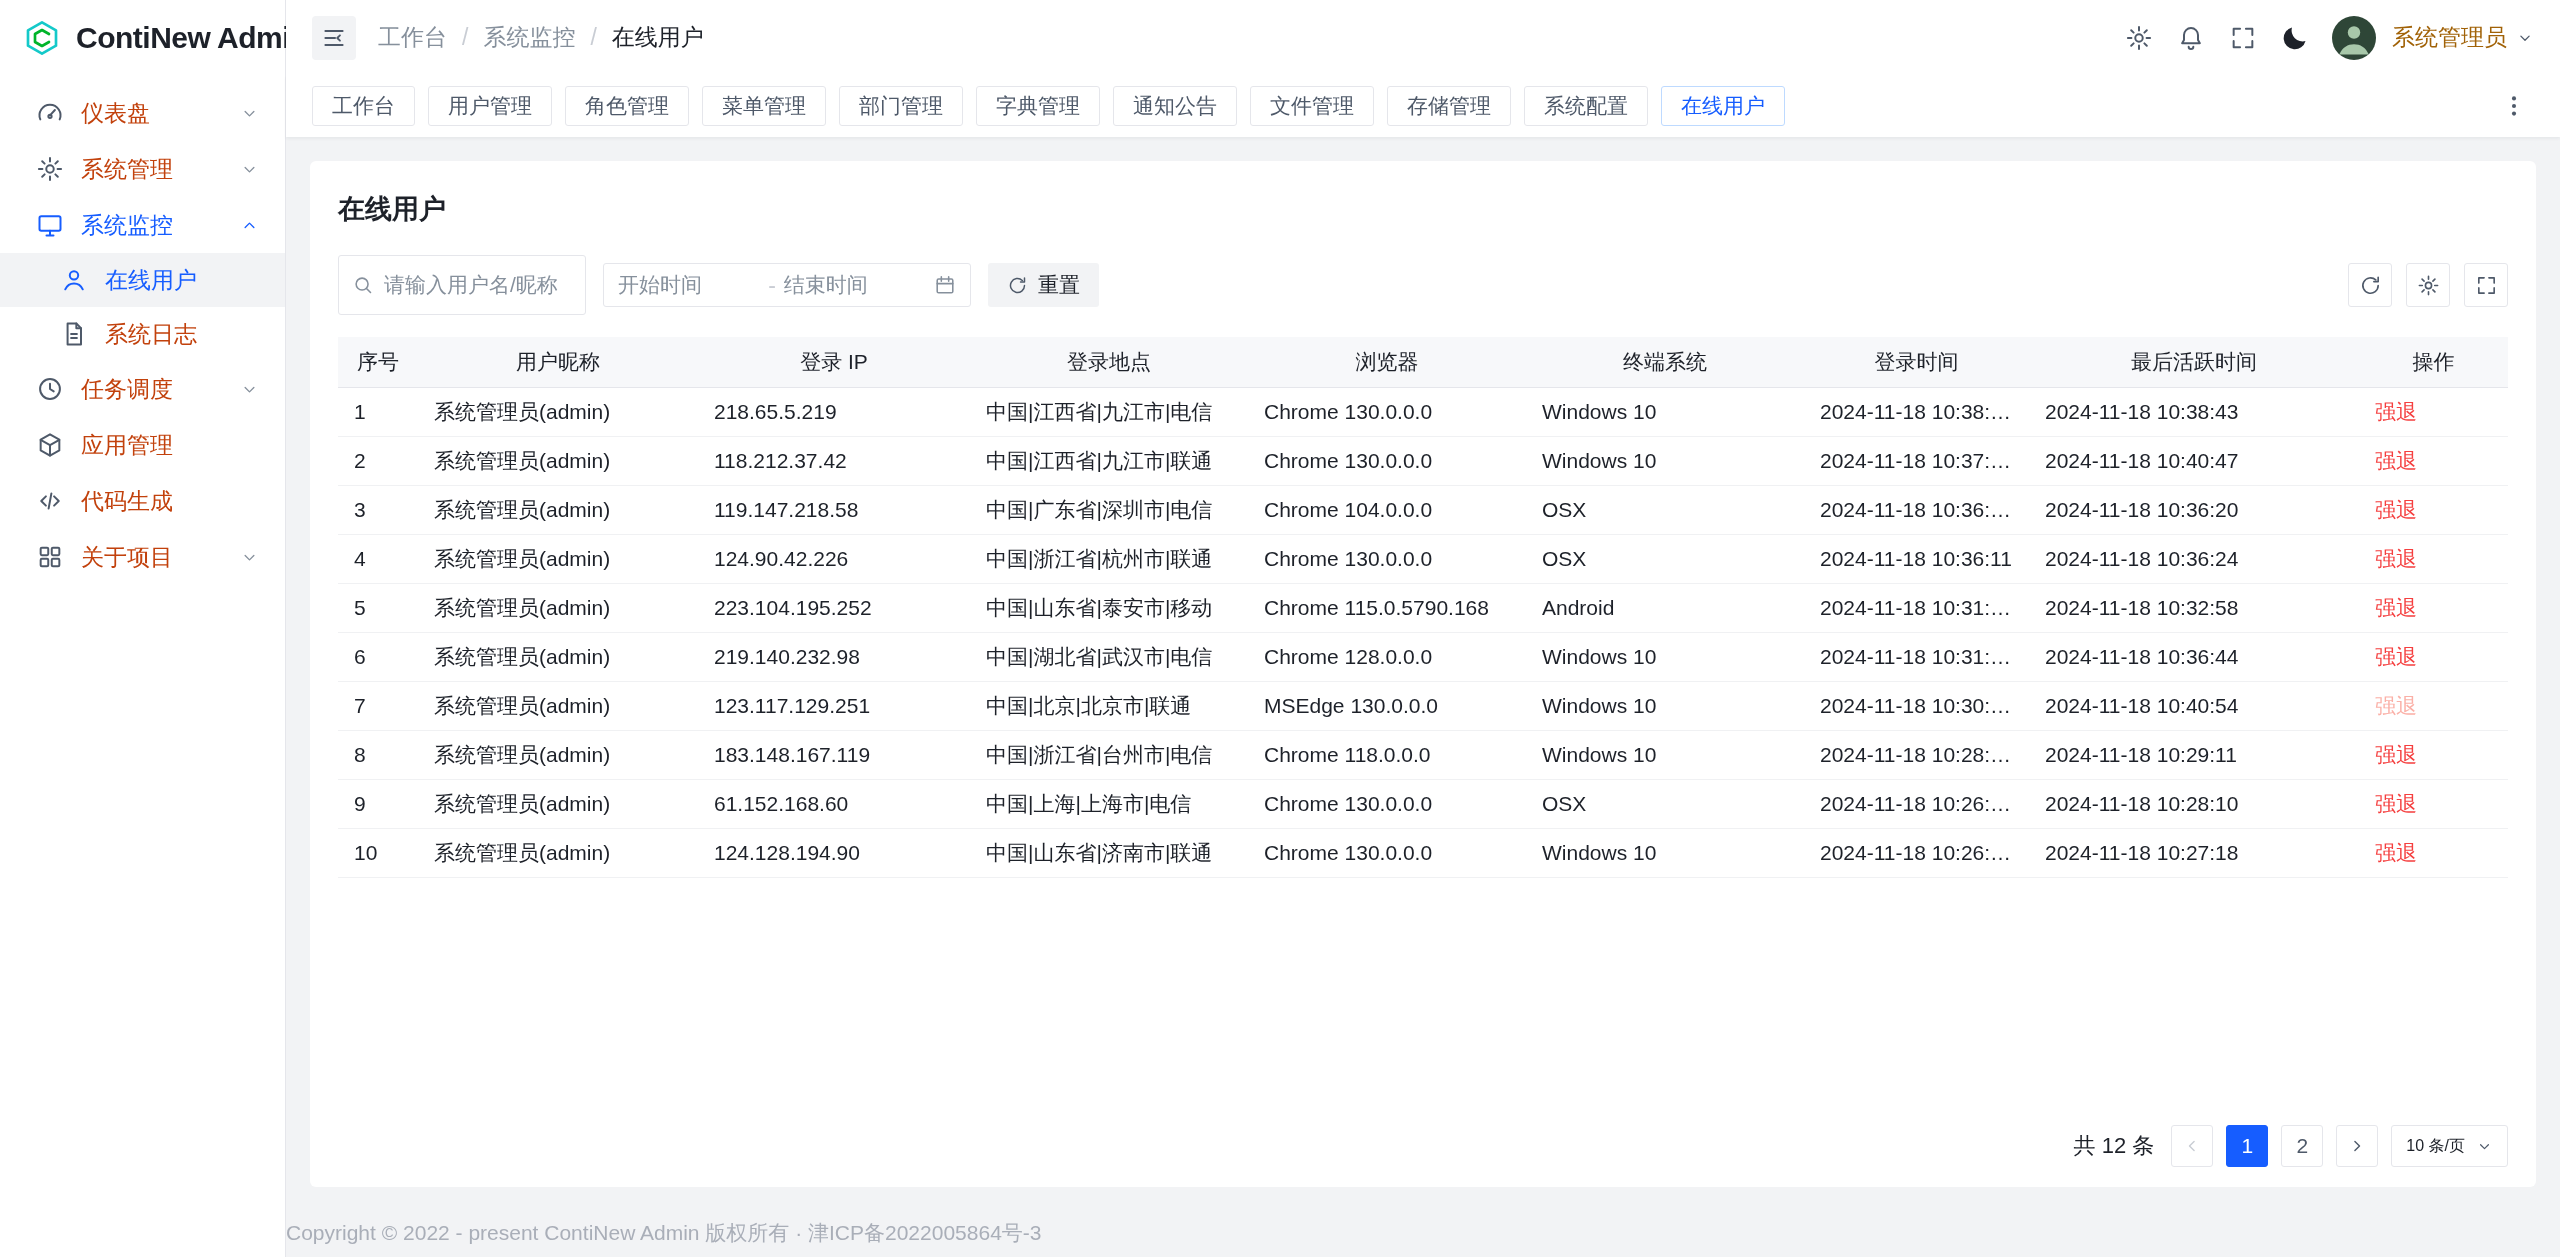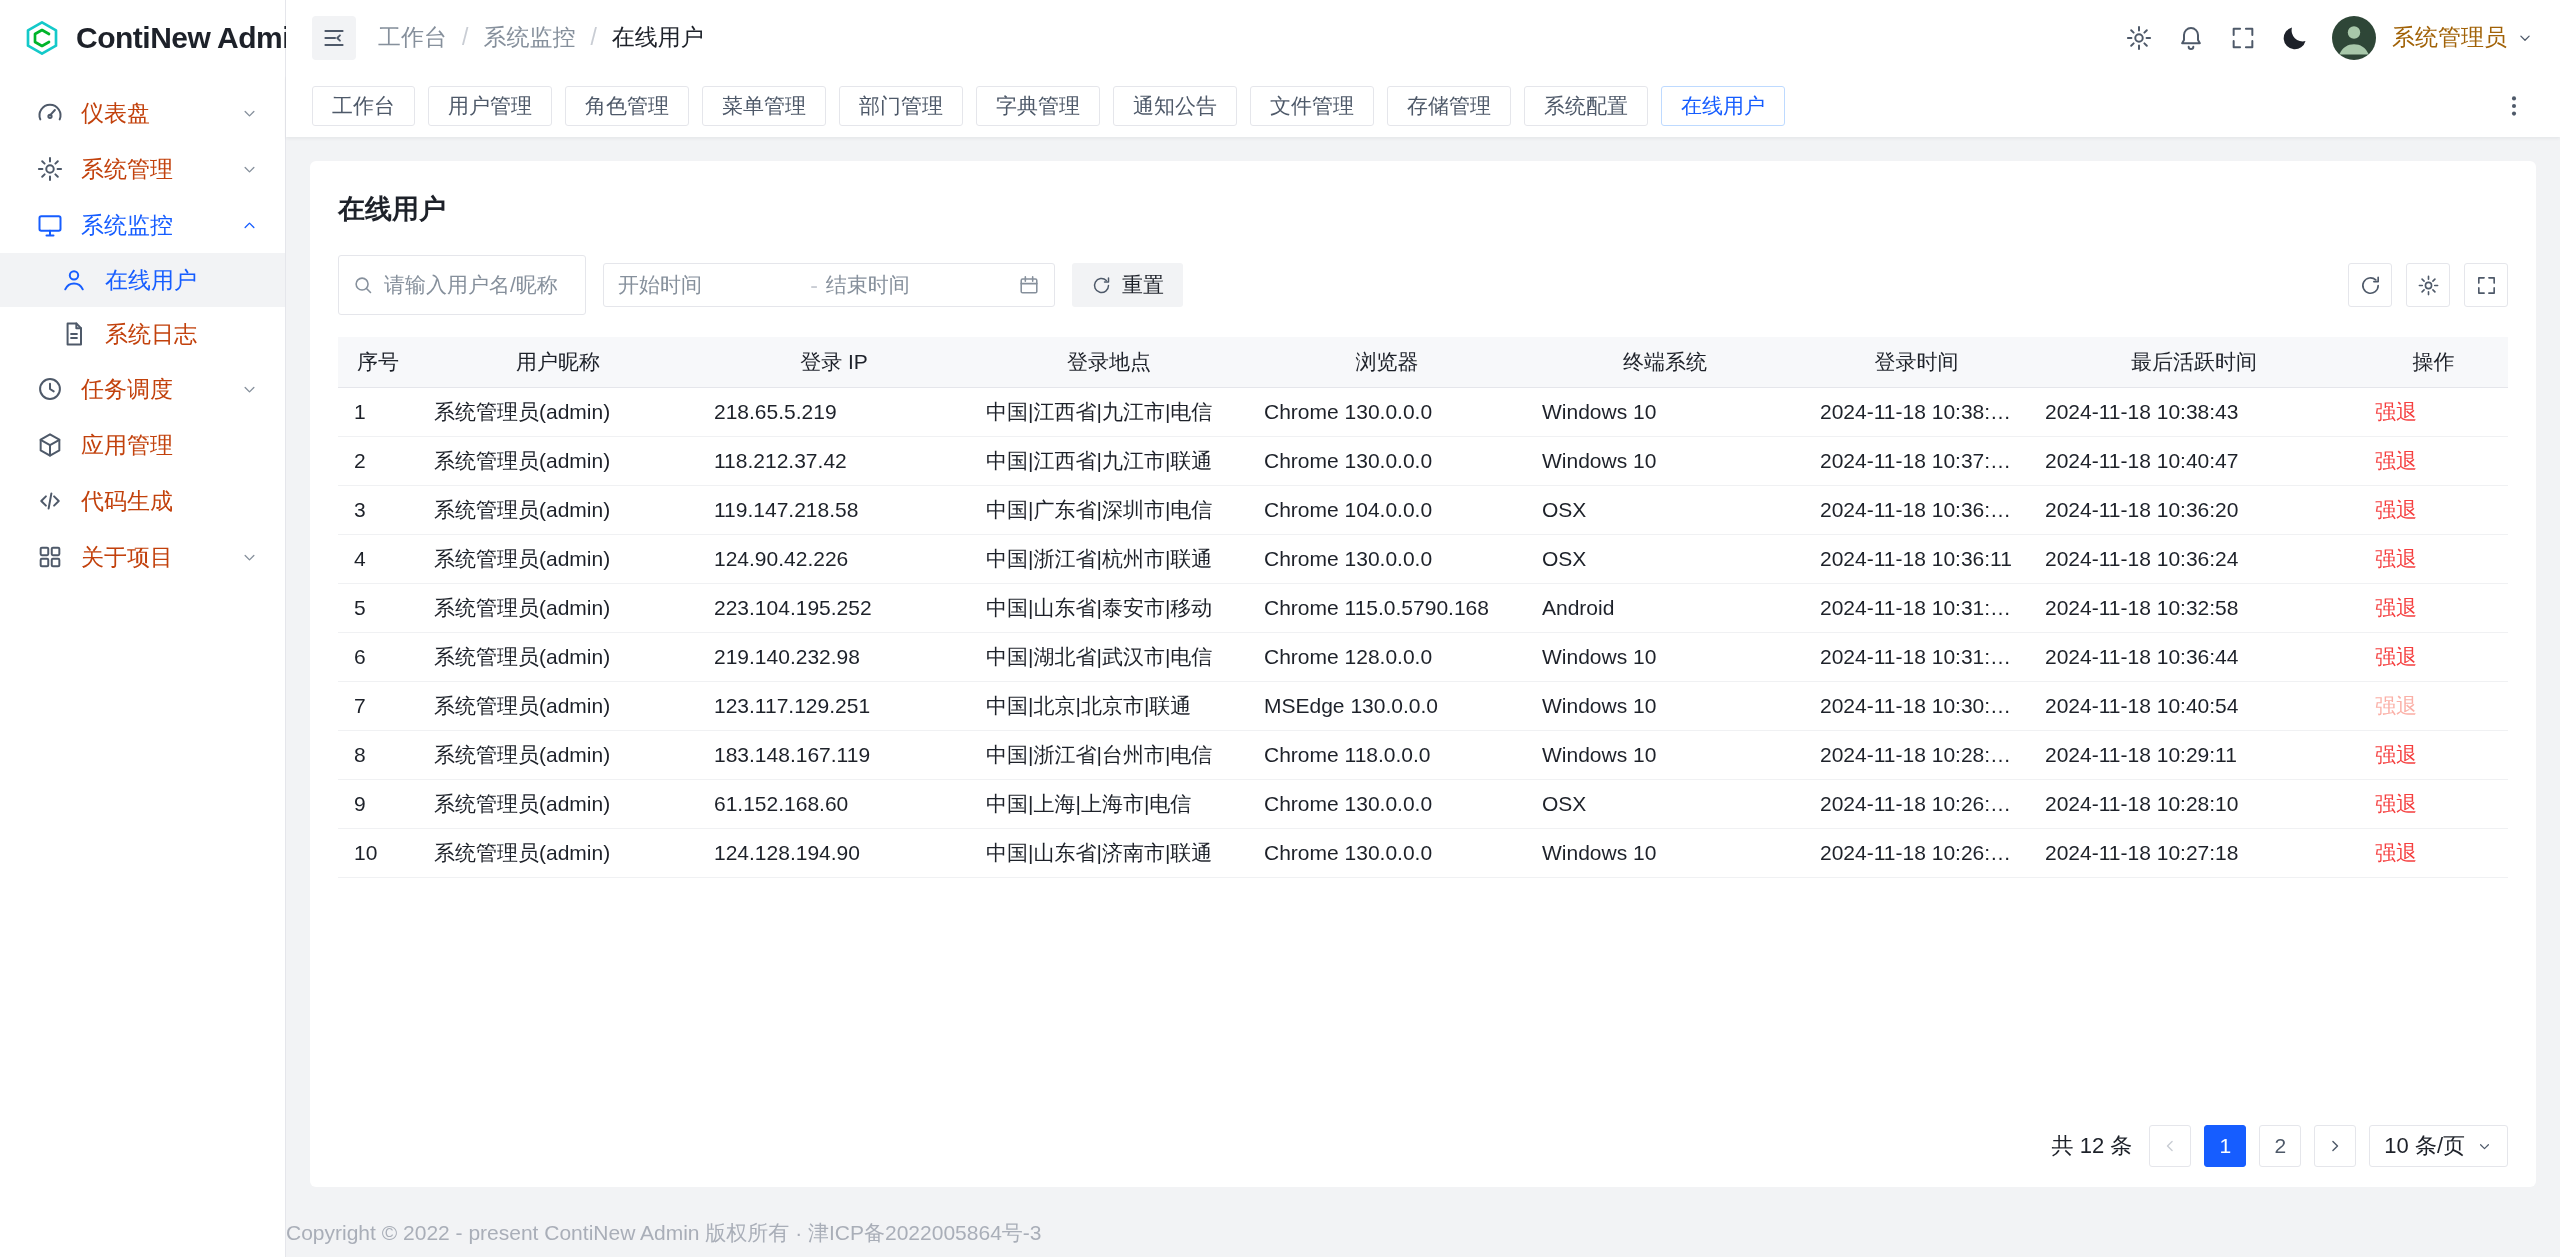--- a/index.html
+++ b/index.html
@@ -49,21 +49,21 @@
 
   
   .content{flex:1;min-height:0;padding:24px 24px 22px}
   .card{background:#fff;border-radius:6px;height:100%;padding:24px 28px 20px;display:flex;flex-direction:column}
   .page-title{font-size:27px;font-weight:bold;margin:6px 0 28px}
   .filter-row{display:flex;align-items:center;gap:17px;margin-bottom:22px;flex:none}
   .search-box{width:248px;height:60px;border:1px solid #e5e6eb;border-radius:3px;display:flex;align-items:center;gap:10px;padding:0 13px;background:#fff}
   .search-box .icon{font-size:22px;color:#86909c}
   .search-box input{flex:1;min-width:0;border:none;outline:none;background:transparent;font:inherit;font-size:21px;color:#1d2129}
   input::placeholder{color:#86909c}
-  .range-box{width:452px;height:44px;border:1px solid #e5e6eb;border-radius:3px;display:flex;align-items:center;gap:8px;padding:0 14px;background:#fff}
+  .range-box{width:368px;height:44px;border:1px solid #e5e6eb;border-radius:3px;display:flex;align-items:center;gap:8px;padding:0 14px;background:#fff}
   .range-box input{width:0;flex:1;border:none;outline:none;background:transparent;font:inherit;font-size:21px;color:#1d2129}
   .range-sep{color:#c9cdd4}
   .range-box .icon{font-size:22px;color:#86909c}
   .reset-btn{height:44px;padding:0 19px;border:none;border-radius:3px;background:#f2f3f5;color:#1d2129;font-size:21px;display:flex;align-items:center;gap:10px}
   .reset-btn .icon{font-size:21px;color:#4e5969}
   .toolbar-right{margin-left:auto;display:flex;gap:14px}
   .tool-btn{width:44px;height:44px;border:1px solid #e5e6eb;border-radius:3px;background:#fff;color:#4e5969;display:flex;align-items:center;justify-content:center;font-size:23px}
 
   .table-wrap{flex:1;min-height:0;overflow:hidden}
   table{width:100%;border-collapse:collapse;table-layout:fixed}
@@ -74,21 +74,21 @@
   .danger-link{color:#f53f3f;cursor:pointer}
   .danger-link.disabled{color:#fbb0a7;cursor:not-allowed}
 
   .pagination{flex:none;margin-top:auto;display:flex;align-items:center;justify-content:flex-end;gap:13px;padding-top:20px;font-size:22px;color:#1d2129}
   .pg-total{margin-right:4px}
   .pages{display:flex;align-items:center;gap:13px}
   .pg-btn{min-width:42px;height:42px;padding:0 6px;border:1px solid #e5e6eb;border-radius:3px;background:#fff;color:#4e5969;display:flex;align-items:center;justify-content:center;font-size:21px}
   .pg-btn .icon{font-size:20px}
   .pg-btn.disabled{color:#c9cdd4;cursor:not-allowed}
   .pg-btn.active{background:#165dff;border-color:#165dff;color:#fff}
-  .size-select{height:42px;border:1px solid #e5e6eb;border-radius:3px;background:#fff;display:flex;align-items:center;gap:11px;padding:0 14px;font-size:22px;color:#1d2129;cursor:pointer}
+  .size-select{height:42px;border:1px solid #e5e6eb;border-radius:3px;background:#fff;display:flex;align-items:center;gap:11px;padding:0 14px;font-size:16px;color:#1d2129;cursor:pointer}
   .size-select .icon{font-size:17px;color:#4e5969}
 
   .footer{height:48px;flex:none;display:flex;align-items:center;justify-content:flex-start;color:#a9aeb8;font-size:21px}
 </style>
 </head>
 <body>
 
 <aside class="sidebar">
   <div class="logo">
     <span class="icon">

